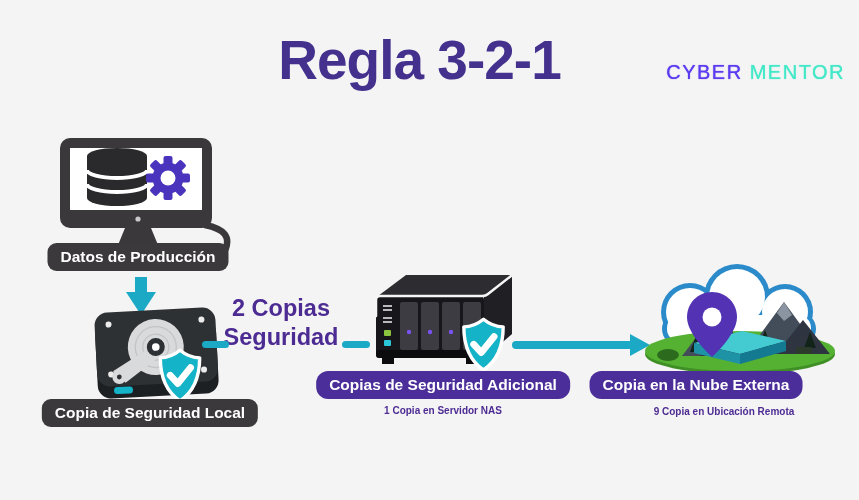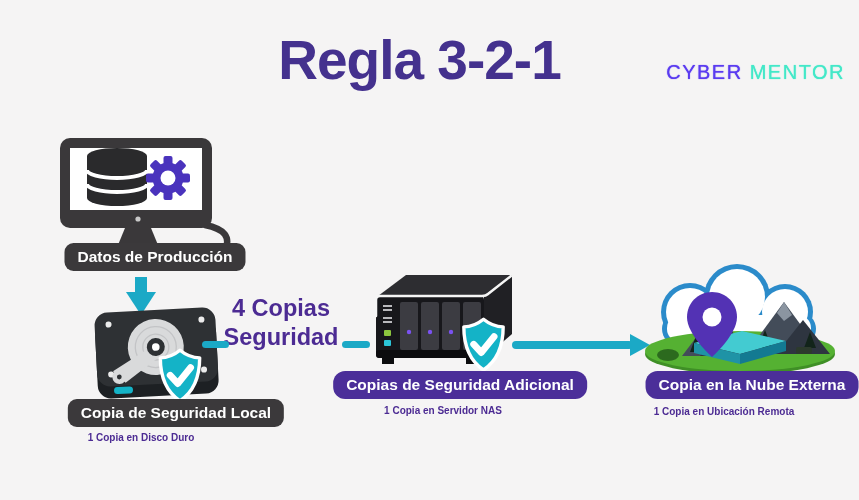--- a/index.html
+++ b/index.html
@@ -19,21 +19,21 @@
   .title{
     left:-10px;top:28px;width:859px;text-align:center;
     font-size:55px;font-weight:800;letter-spacing:-1px;color:var(--title);
   }
   .logo{right:14px;top:22px;font-size:20px;font-weight:400;letter-spacing:1.5px;white-space:nowrap;margin-top:39px;}
   .logo .cyber{color:var(--logoPurple);text-shadow:0 0 1px var(--logoPurple);}
   .logo .mentor{color:var(--logoMint);text-shadow:0 0 1px var(--logoMint);}
   .badge{
     transform:translateX(-50%);
     color:#fff;font-size:15.5px;font-weight:700;
-    padding:5px 13px;border-radius:9px;white-space:nowrap;margin-left:17px;
+    padding:5px 13px;border-radius:9px;white-space:nowrap;
   }
   .badge.dark{background:var(--badgeDark);}
   .badge.purple{background:var(--badgePurple);border-radius:12px;}
   .caption{
     transform:translateX(-50%);
     color:var(--purpleText);font-size:10px;font-weight:700;white-space:nowrap;
   }
   .midtext{
     left:214px;top:294px;width:134px;text-align:center;
     color:var(--purpleText);font-size:23.5px;font-weight:800;line-height:29px;
@@ -106,27 +106,26 @@
     <circle cx="34" cy="73" r="2.4" fill="#2e3134"></circle>
     <circle cx="72" cy="45" r="9" fill="#2e3134"></circle>
     <circle cx="72" cy="45" r="3.8" fill="#ffffff"></circle>
   </svg>
 
   <svg class="abs" style="left:154px;top:348px;" width="52" height="56" viewBox="0 0 64 74">
     <path d="M32,3 C40,9.5 50,13 58,13 C58,35 53,56 32,70 C11,56 6,35 6,13 C14,13 24,9.5 32,3 Z" fill="var(--shieldTeal)" stroke="#ffffff" stroke-width="4.5" stroke-linejoin="round"></path>
     <path d="M19,36 L29,47 L46,26" fill="none" stroke="#ffffff" stroke-width="9" stroke-linecap="round" stroke-linejoin="round"></path>
   </svg>
 
-  <div class="abs badge dark" style="left:159px;top:399px;">
+  <div class="abs badge dark" style="left:150px;top:399px;">
     <span>Copia de Seguridad Local</span>
   </div>
-  <div class="abs caption" style="left:141px;top:432px;">1 Copia en Disco Duro</div>
 
   <div class="abs midtext">
-    <div>4 Copias</div>
+    <div>2 Copias</div>
     <div>Seguridad</div>
   </div>
   <div class="abs dash" style="left:202px;top:341px;width:27px;"></div>
   <div class="abs dash" style="left:342px;top:341px;width:28px;"></div>
 
   <svg class="abs" style="left:372px;top:272px;" width="142" height="96" viewBox="0 0 142 96">
     <polygon points="6,24 34,3 140,3 112,24" fill="#2d2d31"></polygon>
     <polygon points="112,24 140,3 140,62 112,86" fill="#202024"></polygon>
     <rect x="4" y="24" width="108" height="62" rx="4" fill="#17171b"></rect>
     <path d="M4,44 V28 Q4,24 8,24 H110 Q114,24 116,22 L139,4" fill="none" stroke="#f5f5f5" stroke-width="2.5" stroke-linecap="round"></path>
@@ -203,18 +202,18 @@
       <polygon points="56,81 104,69 148,79 102,92" fill="#43cbd1"></polygon>
       <polygon points="56,81 102,92 102,102 56,91" fill="#1f93a6"></polygon>
       <polygon points="102,92 148,79 148,89 102,102" fill="#137a92"></polygon>
     </g>
     <g>
       <path d="M74,30 c-14,0 -25,11 -25,25 c0,18 25,40 25,40 c0,0 25,-22 25,-40 c0,-14 -11,-25 -25,-25 z" fill="#5332b4"></path>
       <circle cx="74" cy="55" r="9.5" fill="#ffffff"></circle>
     </g>
   </svg>
 
-  <div class="abs badge purple" style="left:735px;top:371px;">
+  <div class="abs badge purple" style="left:696px;top:371px;">
     <span>Copia en la Nube Externa</span>
   </div>
-  <div class="abs caption" style="left:724px;top:406px;">1 Copia en Ubicación Remota</div>
+  <div class="abs caption" style="left:724px;top:406px;">9 Copia en Ubicación Remota</div>
 
 </div>
 
 </body></html>

